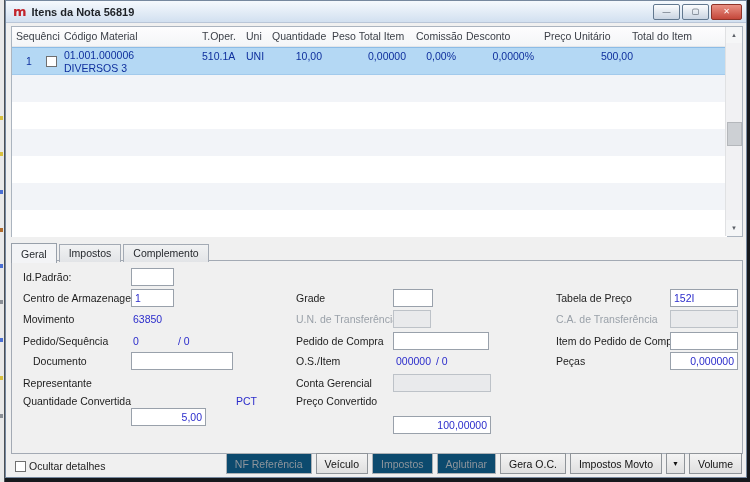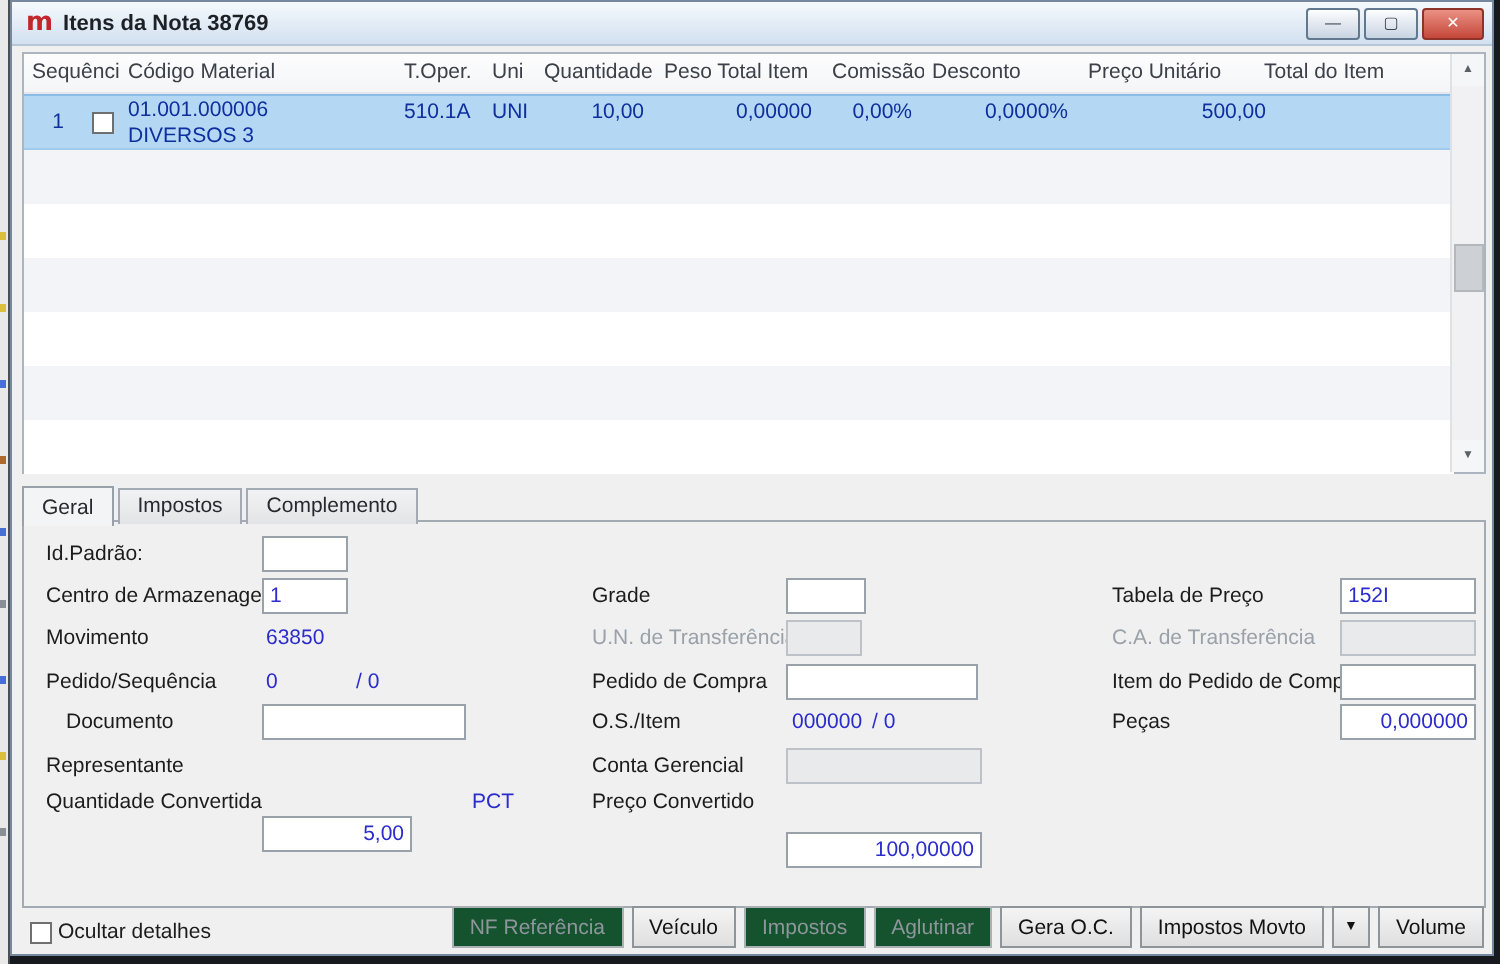--- a/index.html
+++ b/index.html
@@ -77,21 +77,21 @@
   .finput.dis { background:#e9eaec; border-color:#bdc2c8; }
 
   
   .okbox { position:absolute; left:9px; bottom:5px; display:flex; align-items:center; gap:3px;
     font-size:10.5px; color:#1c1c1c; cursor:default; }
   .cbx2 { width:11px; height:11px; border:1px solid #707070; background:#fff; box-sizing:border-box; }
   .btnrow { position:absolute; right:4px; bottom:3px; display:flex; gap:4px; }
   .btn { height:21px; padding:0 8px; font-size:10.5px; color:#121212;
     background:linear-gradient(#f4f4f4,#dfdfdf); border:1px solid #8f9499;
     display:flex; align-items:center; box-sizing:border-box; }
-  .btn.dis { color:#8e959c; background:#14532d; border-color:#abb0b5; }
+  .btn.dis { color:#8e959c; background:#0c4a6e; border-color:#abb0b5; }
   .btn.arrow { padding:0 5px; font-size:7px; }
 </style>
 </head>
 <body>
 
 <div class="sliver">
   <span class="dot" style="top:116px;background:#d9c13f"></span>
   <span class="dot" style="top:152px;background:#d9c13f"></span>
   <span class="dot" style="top:190px;background:#4a6fd4"></span>
   <span class="dot" style="top:228px;background:#b06a2a"></span>
@@ -99,21 +99,21 @@
   <span class="dot" style="top:300px;background:#8a8f96"></span>
   <span class="dot" style="top:338px;background:#4a6fd4"></span>
   <span class="dot" style="top:376px;background:#d9c13f"></span>
   <span class="dot" style="top:414px;background:#8a8f96"></span>
 </div>
 
 <div class="window">
 
   <div class="titlebar">
     <span class="app-logo">m</span>
-    <span class="title">Itens da Nota 38769</span>
+    <span class="title">Itens da Nota 56819</span>
     <span class="winbtns">
       <span class="wbtn">—</span>
       <span class="wbtn">▢</span>
       <span class="wbtn close">✕</span>
     </span>
   </div>
 
   <div class="grid">
     <div class="ghead" style="width:715px">
       <span class="c c-seq">Sequência</span>

